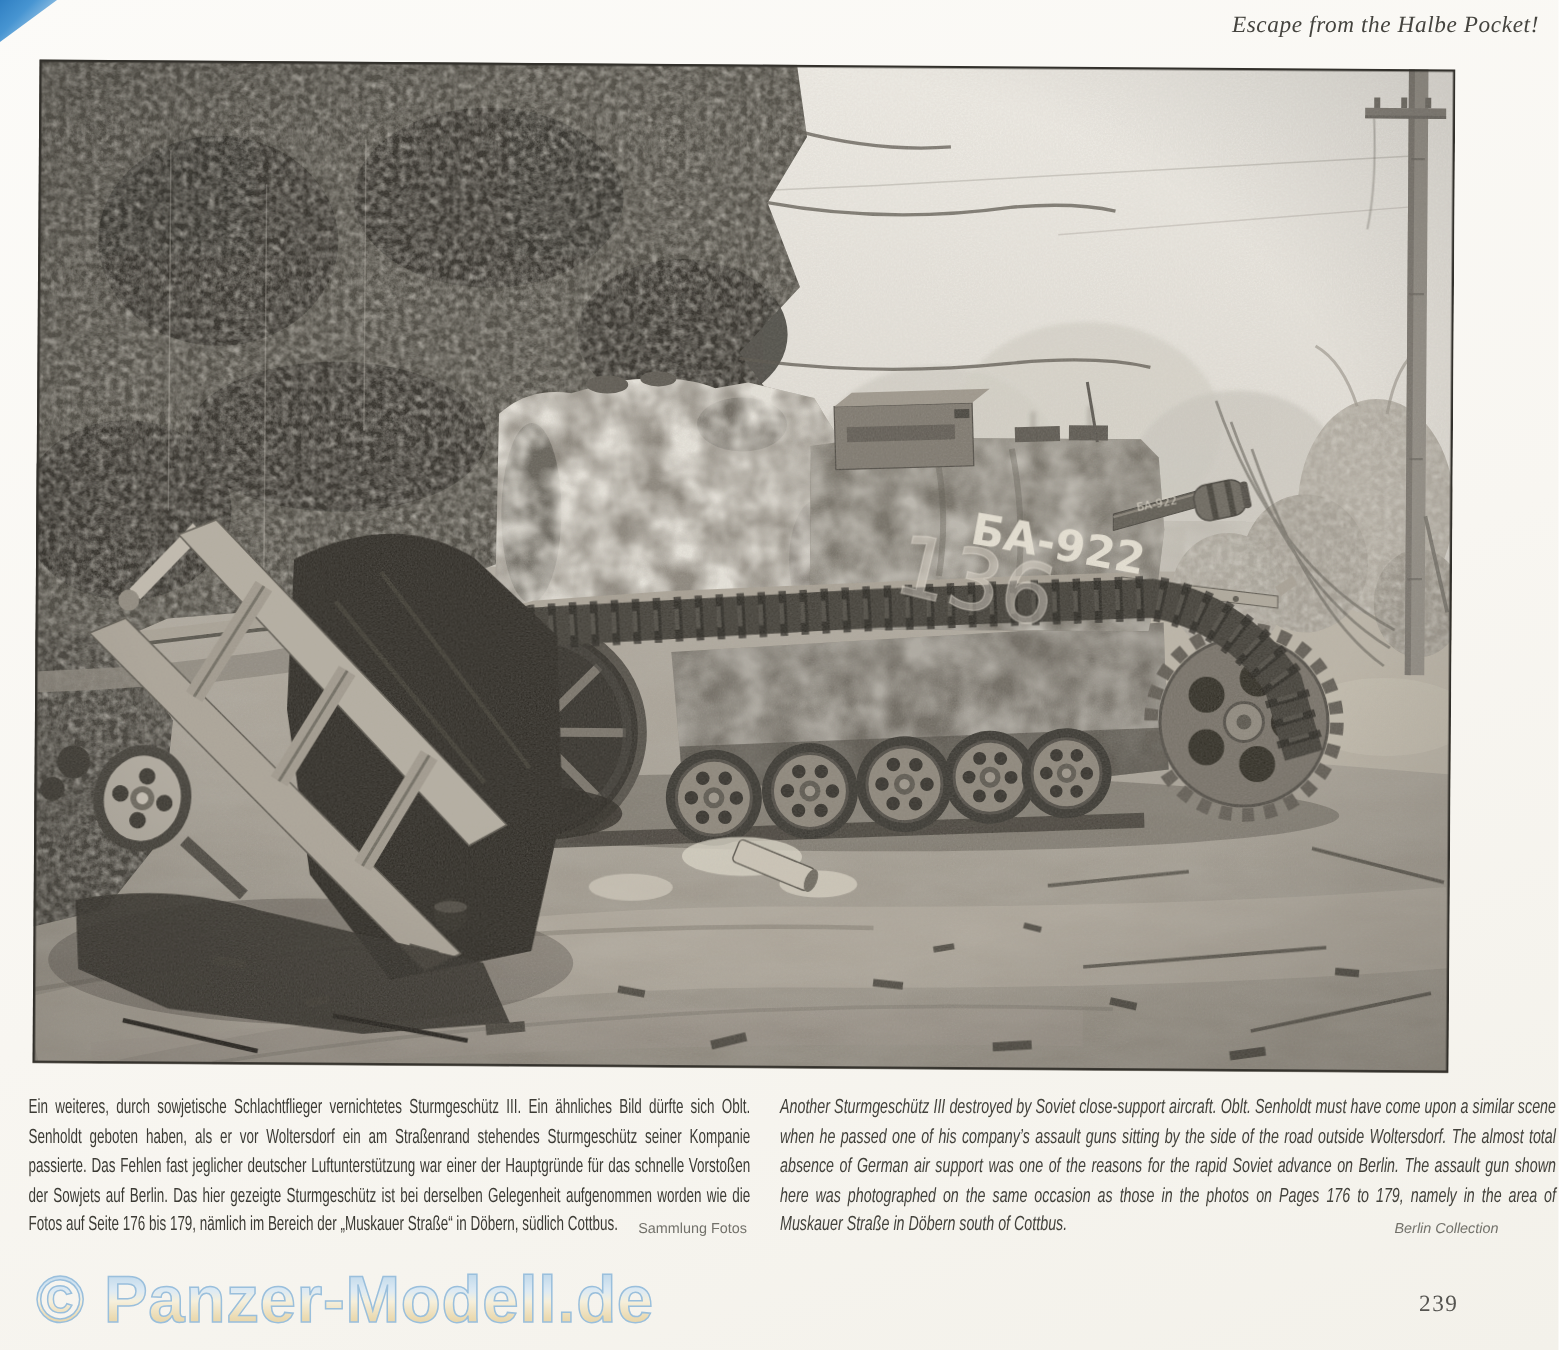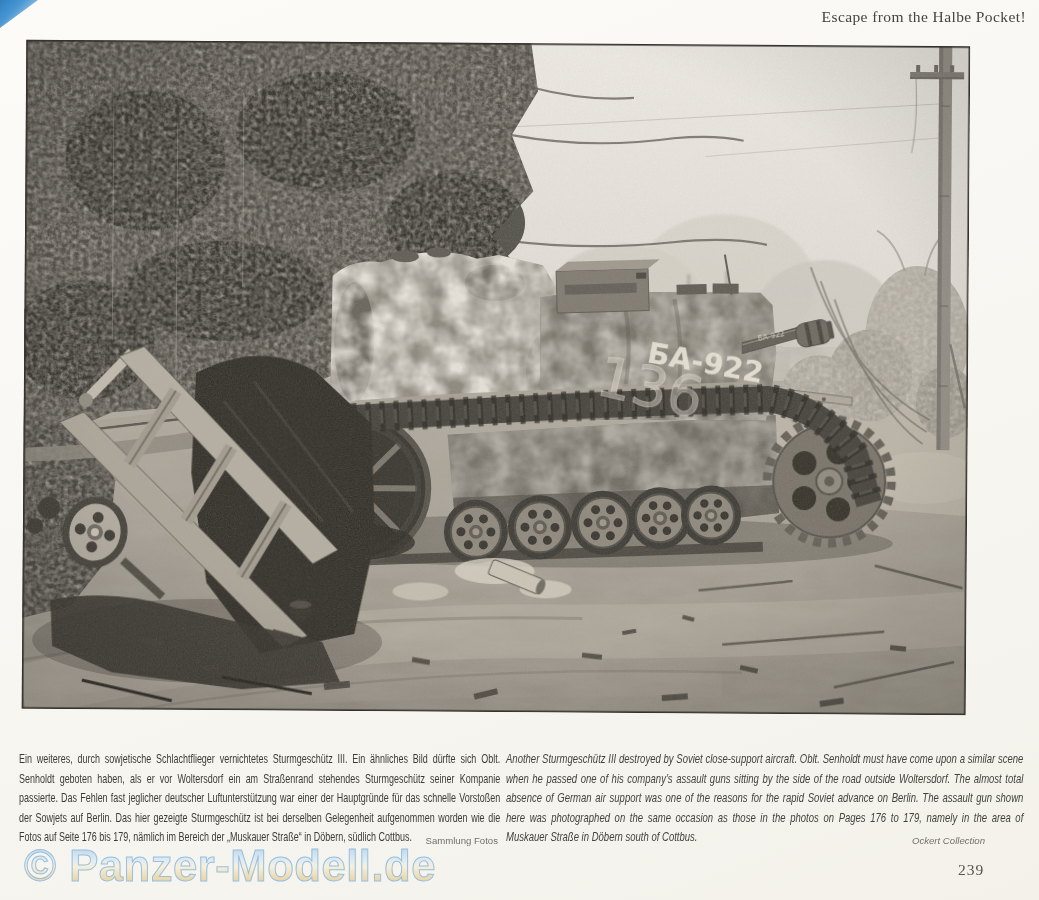--- a/index.html
+++ b/index.html
@@ -8,42 +8,42 @@
     background:linear-gradient(160deg,#fcfbf8 0%,#f8f6f1 55%,#f3f1ea 100%);
     font-family:"Liberation Sans",sans-serif;
   }
   .corner-wedge{
     position:absolute;top:0;left:0;width:38px;height:28px;
     background:linear-gradient(135deg,#2f7fc2 0%,#4795d2 35%,#9cc6e6 70%,#e8f2fa 92%,rgba(255,255,255,0) 100%);
     clip-path:polygon(0 0,100% 0,0 100%);
   }
   .running-head{
     position:absolute;top:8px;right:13px;
-    font-family:"Liberation Serif",serif;font-size:15.5px;
+    font-family:"Liberation Serif",serif;font-style:italic;font-size:15.5px;
     color:#45443f;letter-spacing:.4px;
   }
   .photo-frame{
     position:absolute;left:24px;top:43px;width:944px;height:669px;
     transform:rotate(.4deg);transform-origin:50% 50%;
   }
   .photo-frame svg{display:block;width:944px;height:669px}
-  .captions{position:absolute;left:19px;top:749px;width:1006px;display:flex;gap:6px}
+  .captions{position:absolute;left:19px;top:728px;width:1006px;display:flex;gap:20px}
   .cap{position:relative}
   .cap.de{width:481px}
   .cap.en{width:517px}
   .cap-scale{transform-origin:0 0}
   .de .cap-scale{width:729px;transform:scaleX(.66)}
   .en .cap-scale{width:739px;transform:scaleX(.70)}
   .cap-text{margin:0;font-size:13.6px;line-height:19.6px;text-align:justify;color:#3c3b35}
   .en .cap-text{font-style:italic;color:#43423c}
   .credit{position:absolute;bottom:1px;font-size:9.6px;color:#72716a;white-space:nowrap}
   .de .credit{right:2px}
   .en .credit{right:38px;font-style:italic}
   .page-number{
-    position:absolute;left:946px;top:861px;width:50px;text-align:center;
+    position:absolute;left:946px;top:861px;width:50px;text-align:left;
     font-family:"Liberation Serif",serif;font-size:15.5px;color:#555450;letter-spacing:1px;
   }
   .watermark{position:absolute;left:16px;top:836px;pointer-events:none}
 </style>
 </head>
 <body>
 
 <div class="corner-wedge"></div>
 
 <div class="running-head">Escape from the Halbe Pocket!</div>
@@ -442,21 +442,21 @@
   <div class="cap de">
     <div class="cap-scale">
       <p class="cap-text">Ein weiteres, durch sowjetische Schlachtflieger vernichtetes Sturmgeschütz III. Ein ähnliches Bild dürfte sich Oblt. Senholdt geboten haben, als er vor Woltersdorf ein am Straßenrand stehendes Sturmgeschütz seiner Kompanie passierte. Das Fehlen fast jeglicher deutscher Luftunterstützung war einer der Hauptgründe für das schnelle Vorstoßen der Sowjets auf Berlin. Das hier gezeigte Sturmgeschütz ist bei derselben Gelegenheit aufgenommen worden wie die Fotos auf Seite 176 bis 179, nämlich im Bereich der „Muskauer Straße“ in Döbern, südlich Cottbus.</p>
     </div>
     <span class="credit">Sammlung Fotos</span>
   </div>
   <div class="cap en">
     <div class="cap-scale">
       <p class="cap-text">Another Sturmgeschütz III destroyed by Soviet close-support aircraft. Oblt. Senholdt must have come upon a similar scene when he passed one of his company’s assault guns sitting by the side of the road outside Woltersdorf. The almost total absence of German air support was one of the reasons for the rapid Soviet advance on Berlin. The assault gun shown here was photographed on the same occasion as those in the photos on Pages 176 to 179, namely in the area of Muskauer Straße in Döbern south of Cottbus.</p>
     </div>
-    <span class="credit">Ockert Collection</span>
+    <span class="credit">Berlin Collection</span>
   </div>
 </div>
 
 <svg class="watermark" width="436" height="60" xmlns="http://www.w3.org/2000/svg">
   <defs>
     <linearGradient id="wmg" x1="0" y1="0" x2="0" y2="1">
       <stop offset="0" stop-color="#9fc6e4"></stop>
       <stop offset="0.38" stop-color="#d9e9f5"></stop>
       <stop offset="0.52" stop-color="#f6efd9"></stop>
       <stop offset="0.75" stop-color="#e9d5a4"></stop>

